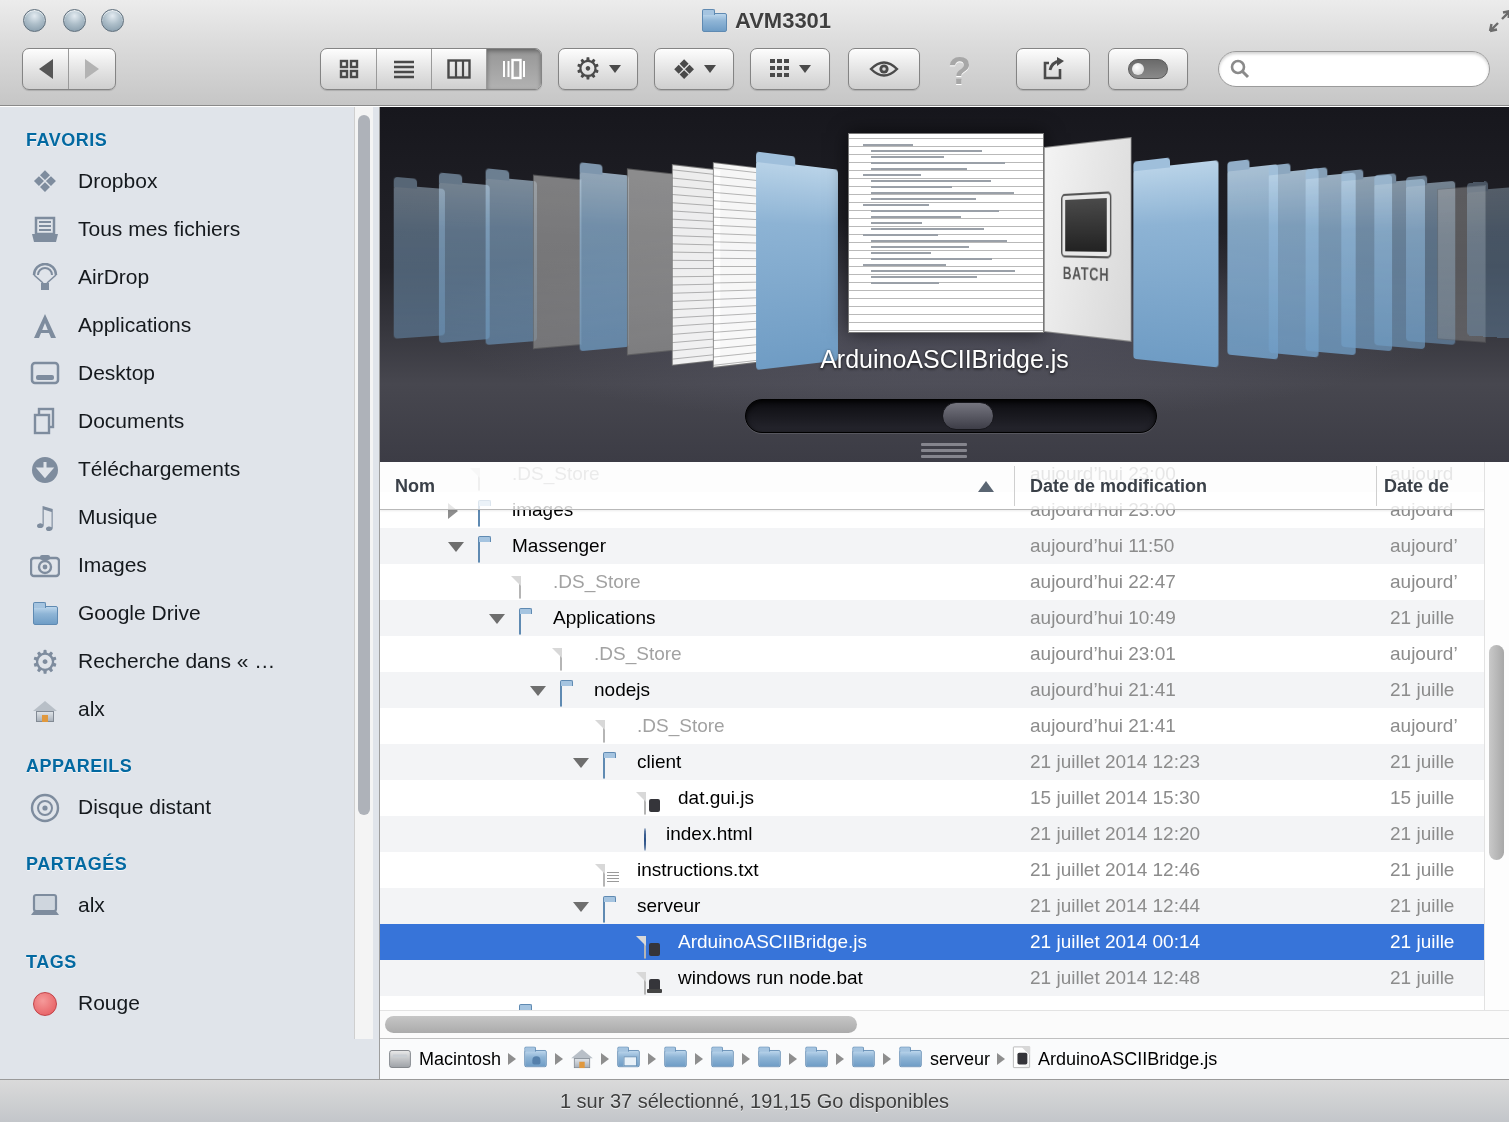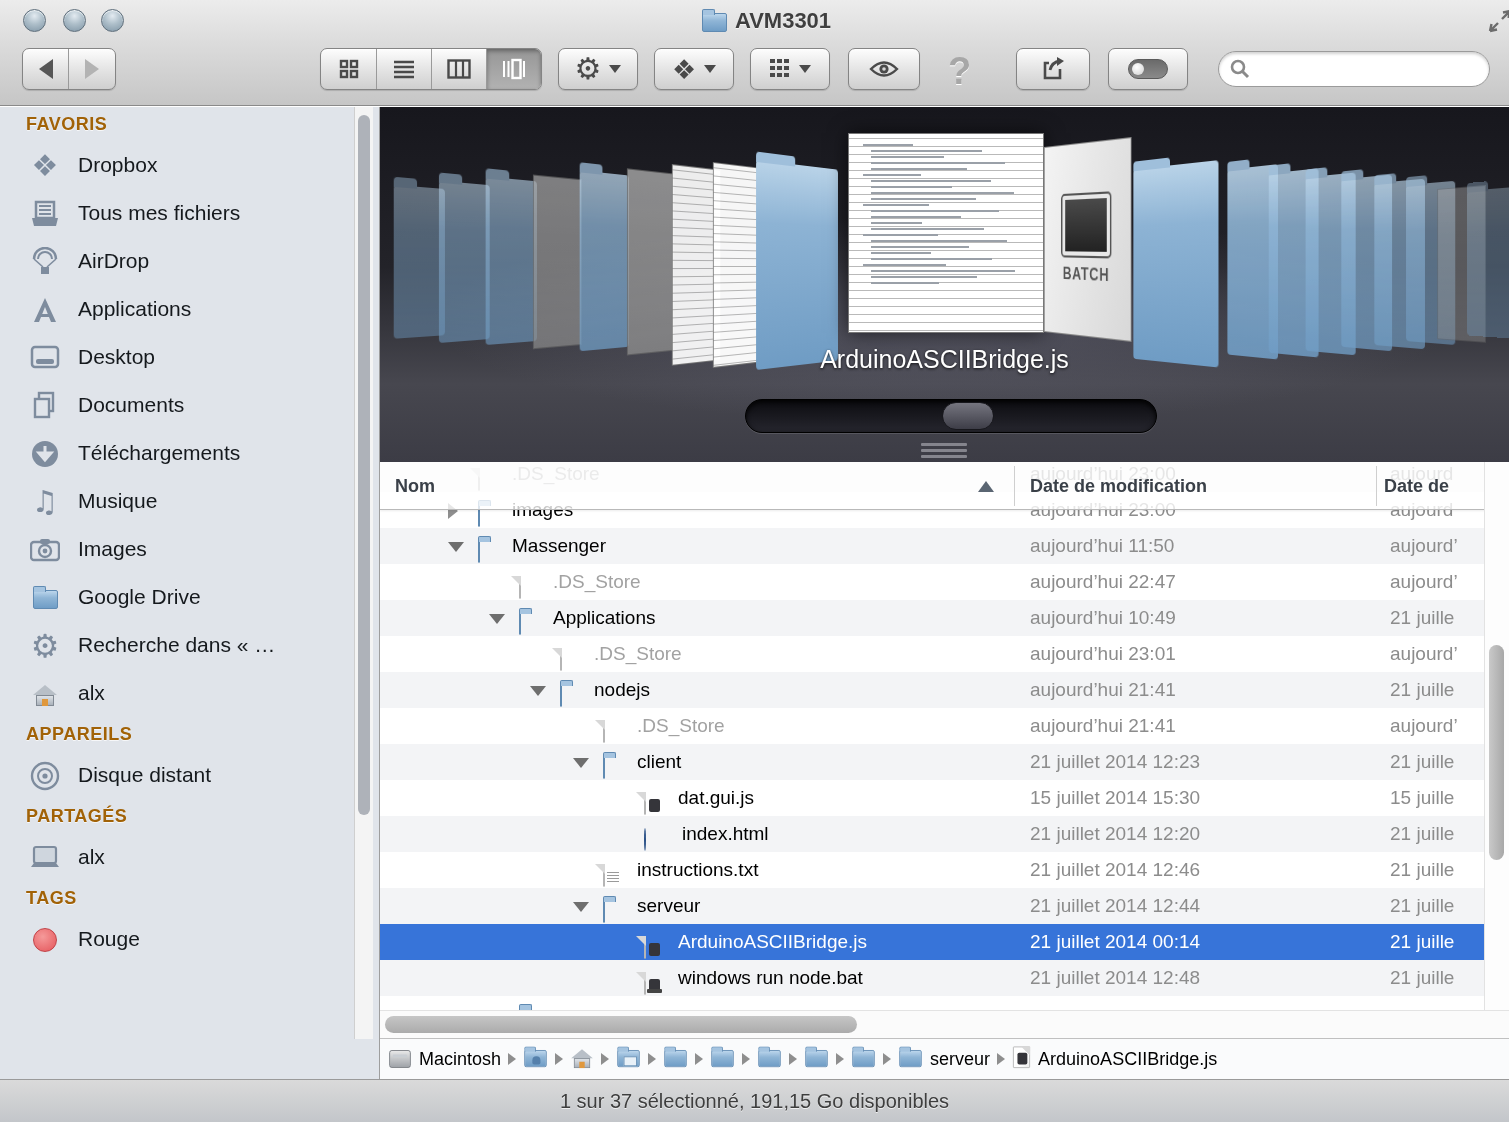--- a/index.html
+++ b/index.html
@@ -42,22 +42,22 @@
     border:1px solid #5a5a5a;position:relative;}
   .toggle-pill::before{content:"";position:absolute;left:3px;top:3px;width:12px;height:12px;border-radius:50%;
     background:radial-gradient(circle at 40% 35%,#fff,#cfcfcf);}
   .searchfield{position:absolute;left:1218px;top:9px;width:272px;height:36px;border-radius:18px;
     background:#fff;border:1px solid #9b9b9b;box-shadow:inset 0 2px 3px rgba(0,0,0,.18);
     display:flex;align-items:center;padding-left:10px;}
   .searchfield input{border:none;outline:none;flex:1;font-size:17px;background:transparent;height:28px;}
 
   
   .sidebar{position:absolute;left:0;top:107px;width:380px;height:972px;background:#e0e4ea;border-right:1px solid #9e9e9e;overflow:hidden;}
-  .sb-title{height:34px;line-height:34px;padding-left:26px;font-size:18px;font-weight:bold;color:#a16207;
-    text-shadow:0 1px 0 rgba(255,255,255,.7);letter-spacing:.5px;margin-top:0;}
+  .sb-title{height:34px;line-height:34px;padding-left:26px;font-size:18px;font-weight:bold;color:#0369a1;
+    text-shadow:0 1px 0 rgba(255,255,255,.7);letter-spacing:.5px;margin-top:16px;}
   .sb-item{height:48px;line-height:48px;padding-left:78px;font-size:21px;color:#15191d;position:relative;white-space:nowrap;}
   .sb-item .sb-ico{position:absolute;left:28px;top:8px;width:34px;height:34px;color:#7e8c9e;
     display:flex;align-items:center;justify-content:center;font-size:27px;}
   .sb-scroll{position:absolute;left:354px;top:107px;width:19px;height:932px;background:#f4f4f4;border-left:1px solid #cfcfcf;}
   .sb-thumb{position:absolute;left:3px;top:8px;width:12px;height:700px;border-radius:6px;background:#aeb2b9;}
   .tag-dot{width:24px;height:24px;border-radius:50%;background:radial-gradient(circle at 40% 35%,#f59a9a,#e4555a);border:1px solid #c24348;}
 
   
   .coverflow{position:absolute;left:380px;top:107px;width:1129px;height:355px;overflow:hidden;
     background:linear-gradient(180deg,#17171d 0%,#232329 45%,#47474f 78%,#3c3c45 100%);}
@@ -498,21 +498,21 @@
           <span class="fdate2">21 juille</span>
         </div>
         <div class="frow">
           <span class="ficon" style="left:264px"><span class="i-page"><span class="i-exec"></span></span></span>
           <span class="fname" style="left:298px">dat.gui.js</span>
           <span class="fdate">15 juillet 2014 15:30</span>
           <span class="fdate2">15 juille</span>
         </div>
         <div class="frow">
           <span class="ficon" style="left:264px"><span class="i-ff"></span></span>
-          <span class="fname" style="left:302px">index.html</span>
+          <span class="fname" style="left:286px">index.html</span>
           <span class="fdate">21 juillet 2014 12:20</span>
           <span class="fdate2">21 juille</span>
         </div>
         <div class="frow">
           <span class="ficon" style="left:223px"><span class="i-page i-lines"></span></span>
           <span class="fname" style="left:257px">instructions.txt</span>
           <span class="fdate">21 juillet 2014 12:46</span>
           <span class="fdate2">21 juille</span>
         </div>
         <div class="frow">

